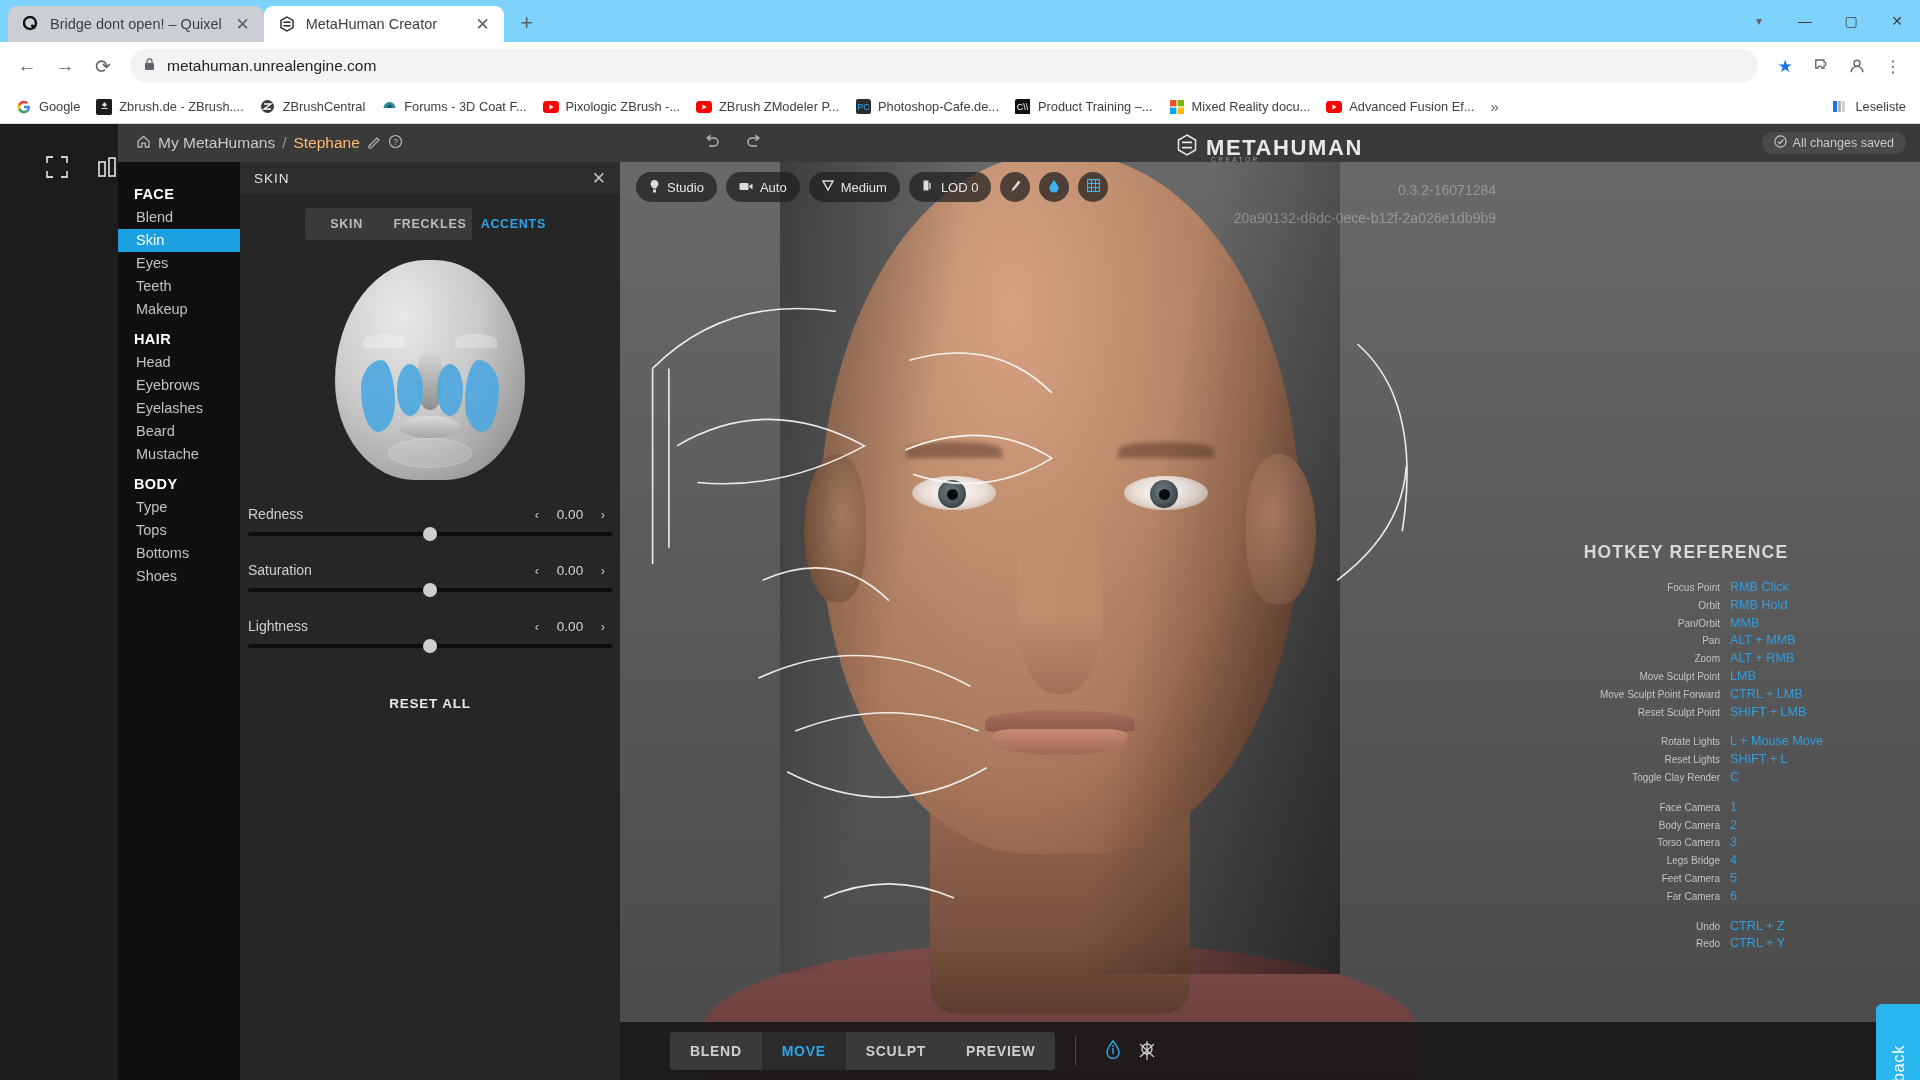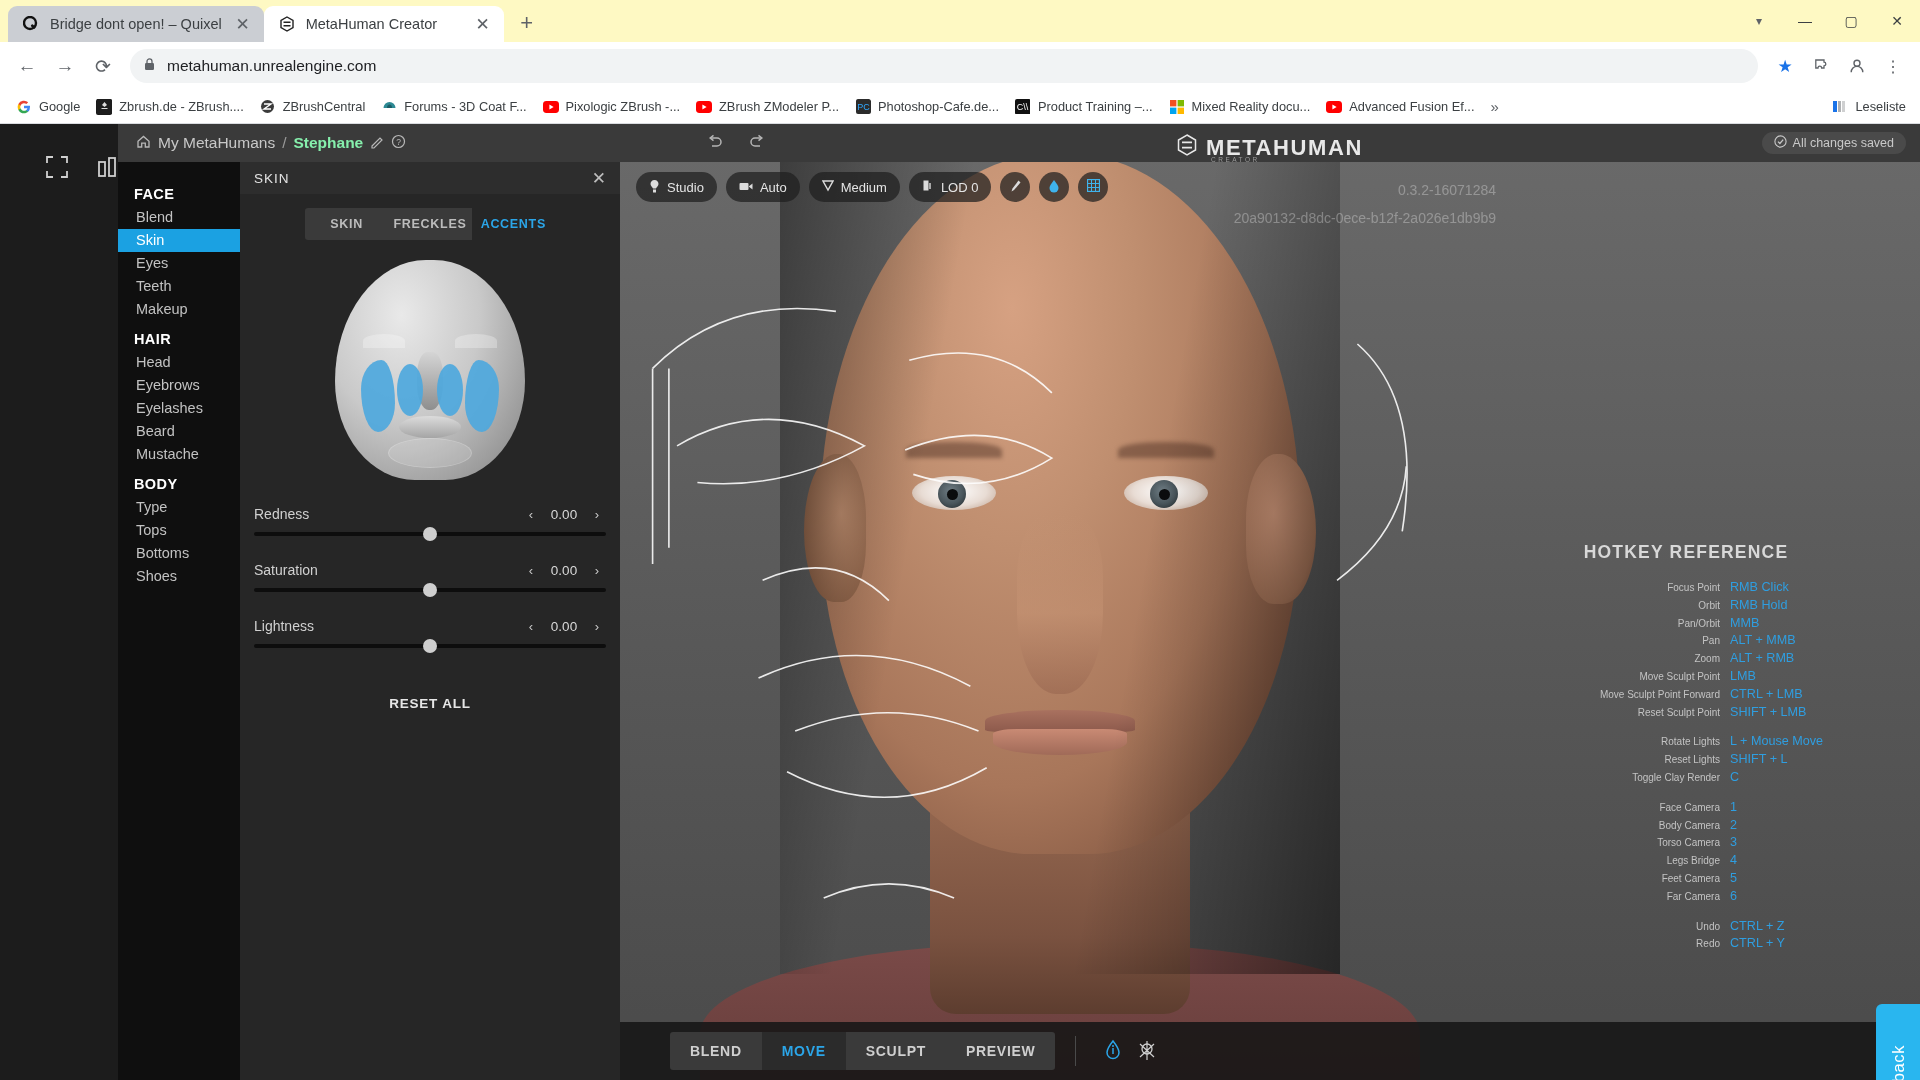--- a/index.html
+++ b/index.html
@@ -6,21 +6,21 @@
   html, body {
     width: 1920px; height: 1080px; overflow: hidden;
     font-family: "Liberation Sans", sans-serif;
     background: #ffffff;
   }
 
   
   .browser { width: 1920px; height: 1080px; display: flex; flex-direction: column; }
 
   .tabstrip {
-    height: 42px; background: #fef9c3; display: flex; align-items: flex-end;
+    height: 42px; background: #7dd3fc; display: flex; align-items: flex-end;
     padding-left: 8px; position: relative; flex: 0 0 42px;
   }
   .tab {
     height: 36px; min-width: 240px; max-width: 300px; display: flex; align-items: center;
     padding: 0 10px 0 14px; border-radius: 9px 9px 0 0; gap: 10px; position: relative;
     font-size: 14.5px; color: #3c4043;
   }
   .tab.inactive { background: #cbced3; }
   .tab.active { background: #ffffff; justify-content: space-between; }
   .tab-ico { width: 18px; height: 18px; flex: 0 0 18px; display:flex; align-items:center; justify-content:center; }
@@ -67,21 +67,21 @@
   .railbar { width: 118px; background: #1c1c1c; position: relative; flex: 0 0 118px; }
   .rail-icons { position: absolute; top: 30px; left: 44px; display: flex; gap: 26px; align-items: center; }
   .rail-ico { color: #cfcfcf; }
 
   .appheader {
     position: absolute; left: 118px; right: 0; top: 0; height: 38px; background: #3a3a3a;
     display: flex; align-items: center; padding: 9px 18px; z-index: 5;
   }
   .crumb { display:flex; align-items:center; gap:7px; font-size: 15.5px; color: #c8c8c8; }
   .crumb .sep { color: #9a9a9a; }
-  .crumb .cur { color: #86efac; font-weight: bold; }
+  .crumb .cur { color: #fdba74; font-weight: normal; }
   .crumb-ico { color: #b8b8b8; font-size: 13px; }
   .hdr-undo { margin-left: 300px; display:flex; gap: 22px; color:#b5b5b5; font-size: 15px; }
   .saved {
     position: absolute; right: 14px; top: 8px; height: 22px; border-radius: 11px;
     background: #4a4a4a; color: #c9c9c9; font-size: 12.5px; display:flex; align-items:center;
     gap: 6px; padding: 0 12px;
   }
 
   .sidemenu {
     position: absolute; left: 118px; top: 38px; bottom: 0; width: 122px; background: #0f0f0f;
@@ -115,21 +115,21 @@
   .brow { position:absolute; width: 42px; height: 14px; border-radius: 50% 50% 0 0;
     background: rgba(255,255,255,.28); top: 74px; }
   .brow.l { left: 28px; } .brow.r { right: 28px; }
   .nose { position:absolute; left:50%; transform:translateX(-50%); top: 92px; width: 26px; height: 58px;
     border-radius: 40% 40% 45% 45%; background: linear-gradient(180deg,#d5d5d5,#8e8e8e); }
   .mouth { position:absolute; left:50%; transform:translateX(-50%); top: 156px; width: 62px; height: 22px;
     border-radius: 50%; background: linear-gradient(180deg,#dcdcdc,#a5a5a5); }
   .chin { position:absolute; left:50%; transform:translateX(-50%); top: 178px; width: 84px; height: 30px;
     border-radius: 50%; background: rgba(255,255,255,.14); border: 1px solid rgba(255,255,255,.2); }
 
-  .sliders { margin: 26px 14px 0; }
+  .sliders { margin: 26px 8px 0; }
   .srow { margin-bottom: 26px; }
   .srow-top { display:flex; align-items:center; justify-content:space-between; margin-bottom: 10px; }
   .slabel { color: #d0d0d0; font-size: 14px; }
   .spin { display:flex; align-items:center; gap: 2px; }
   .spin .arw { color:#c9c9c9; font-size: 13px; width: 18px; text-align:center; }
   .spin .val { color:#d8d8d8; font-size: 13.5px; width: 44px; text-align:center; }
   .track { height: 4px; background: #0d0d0d; border-radius: 2px; position: relative; }
   .knob { position:absolute; top: -5px; left: 50%; transform: translateX(-50%);
     width: 14px; height: 14px; border-radius: 50%; background: #cfcfcf; }
   .resetall { margin: 12px auto 0; width: 108px; text-align:center; color: #e6e6e6;

